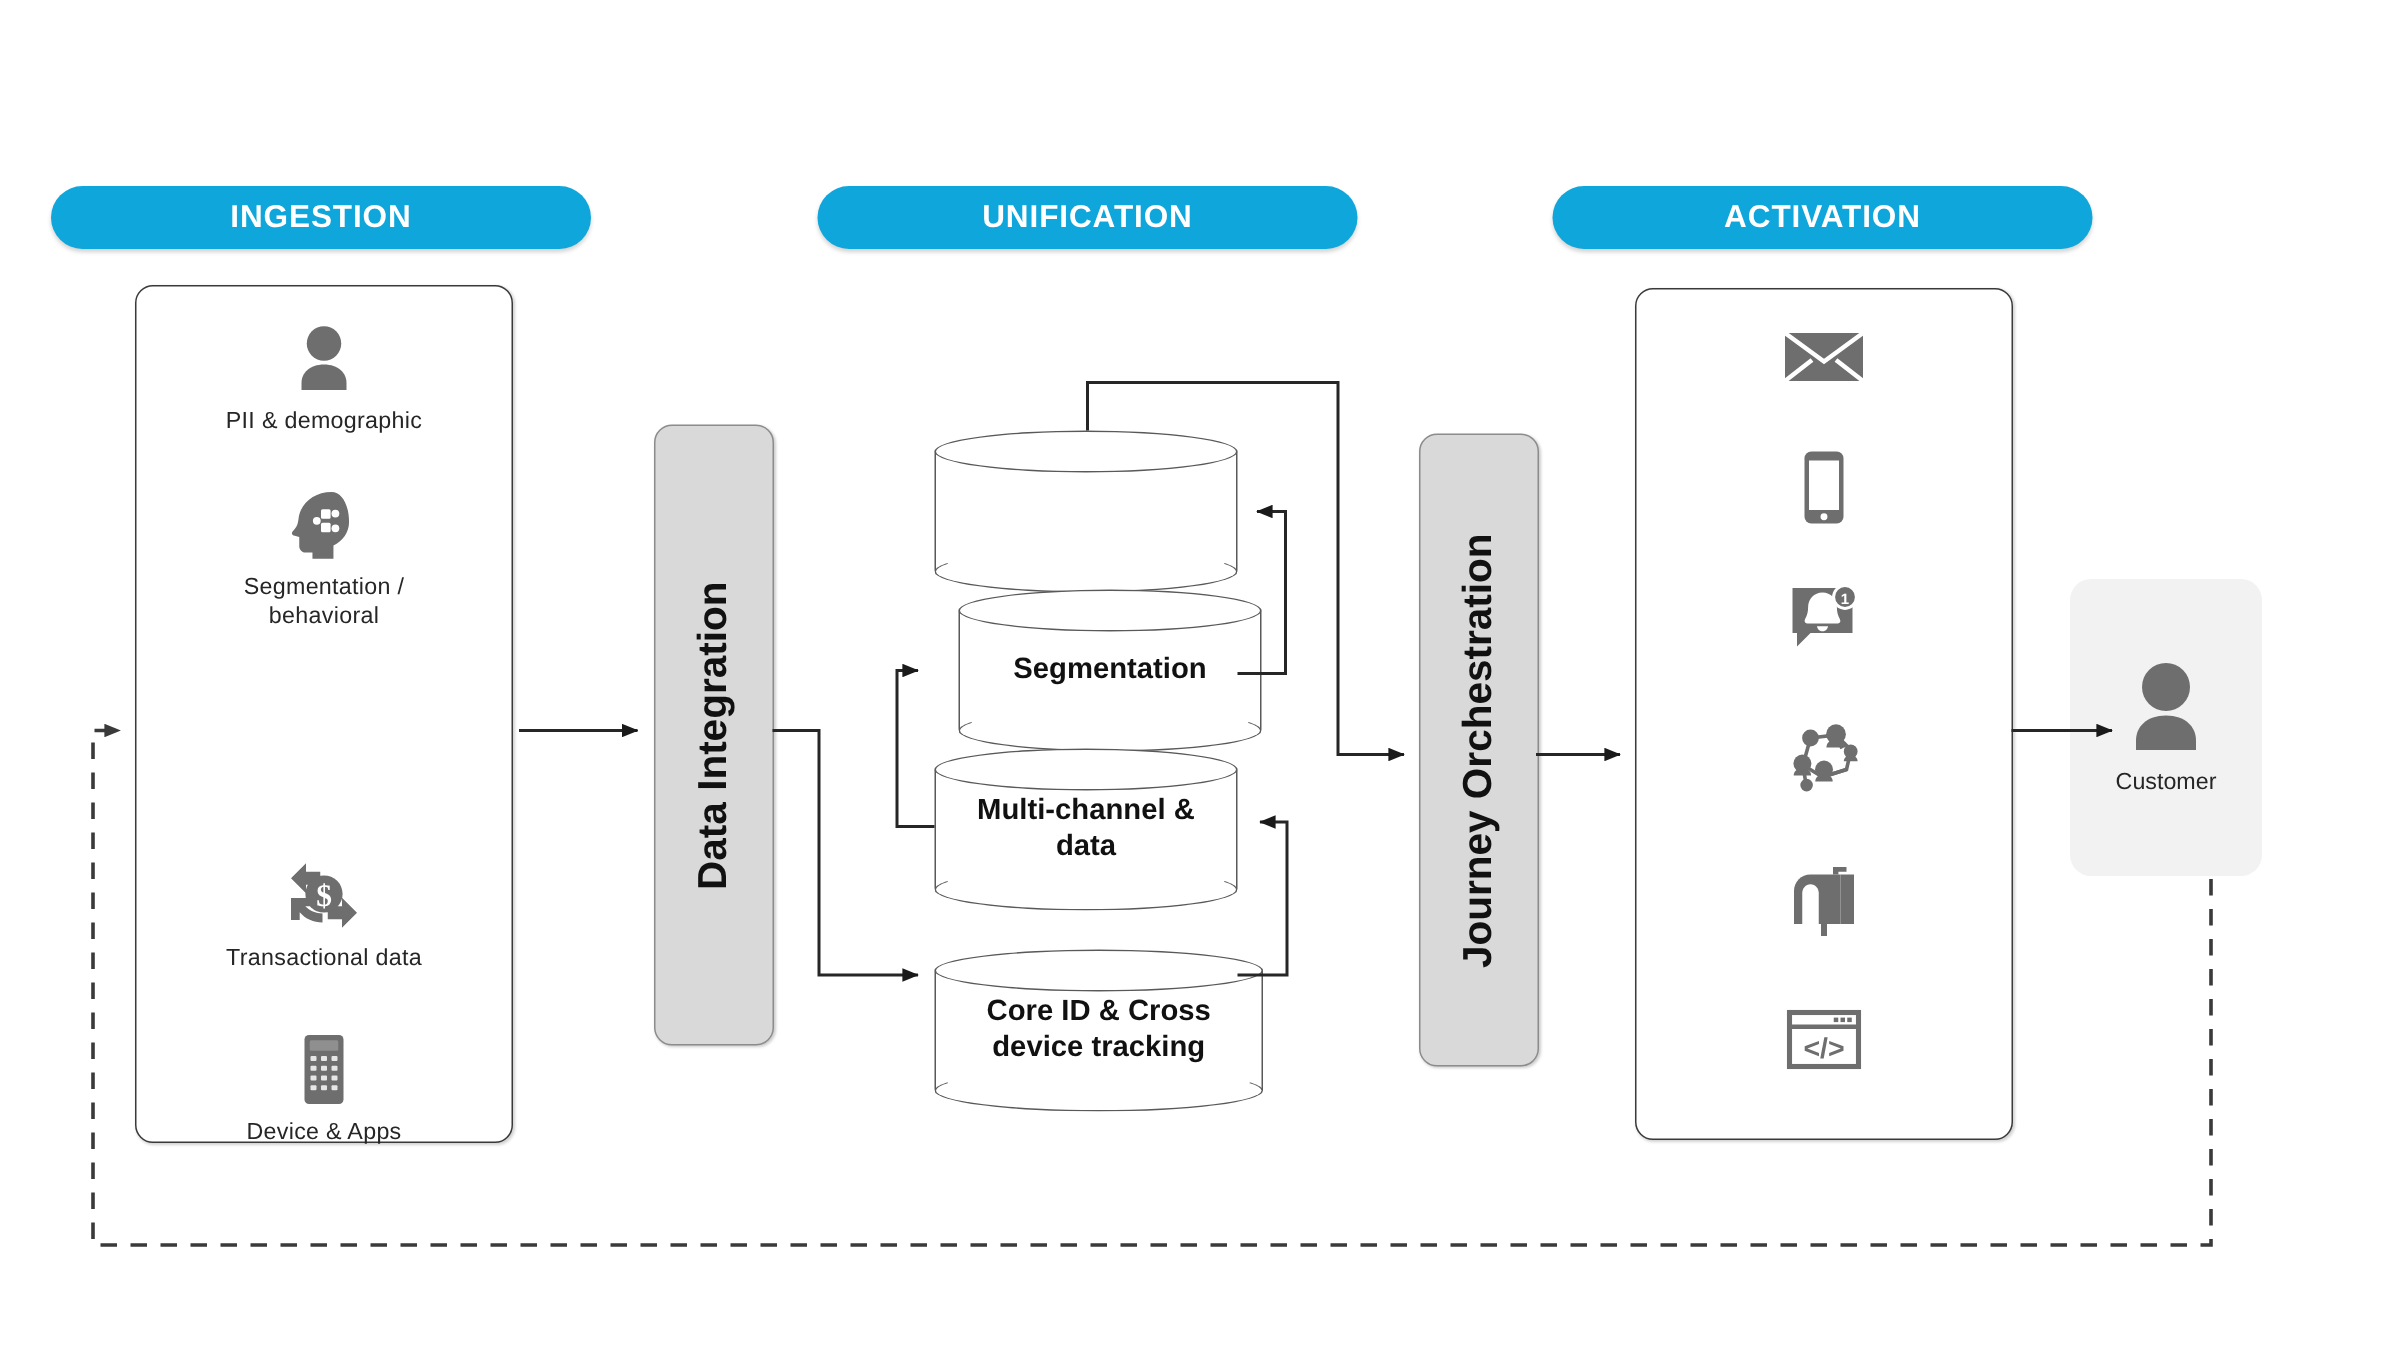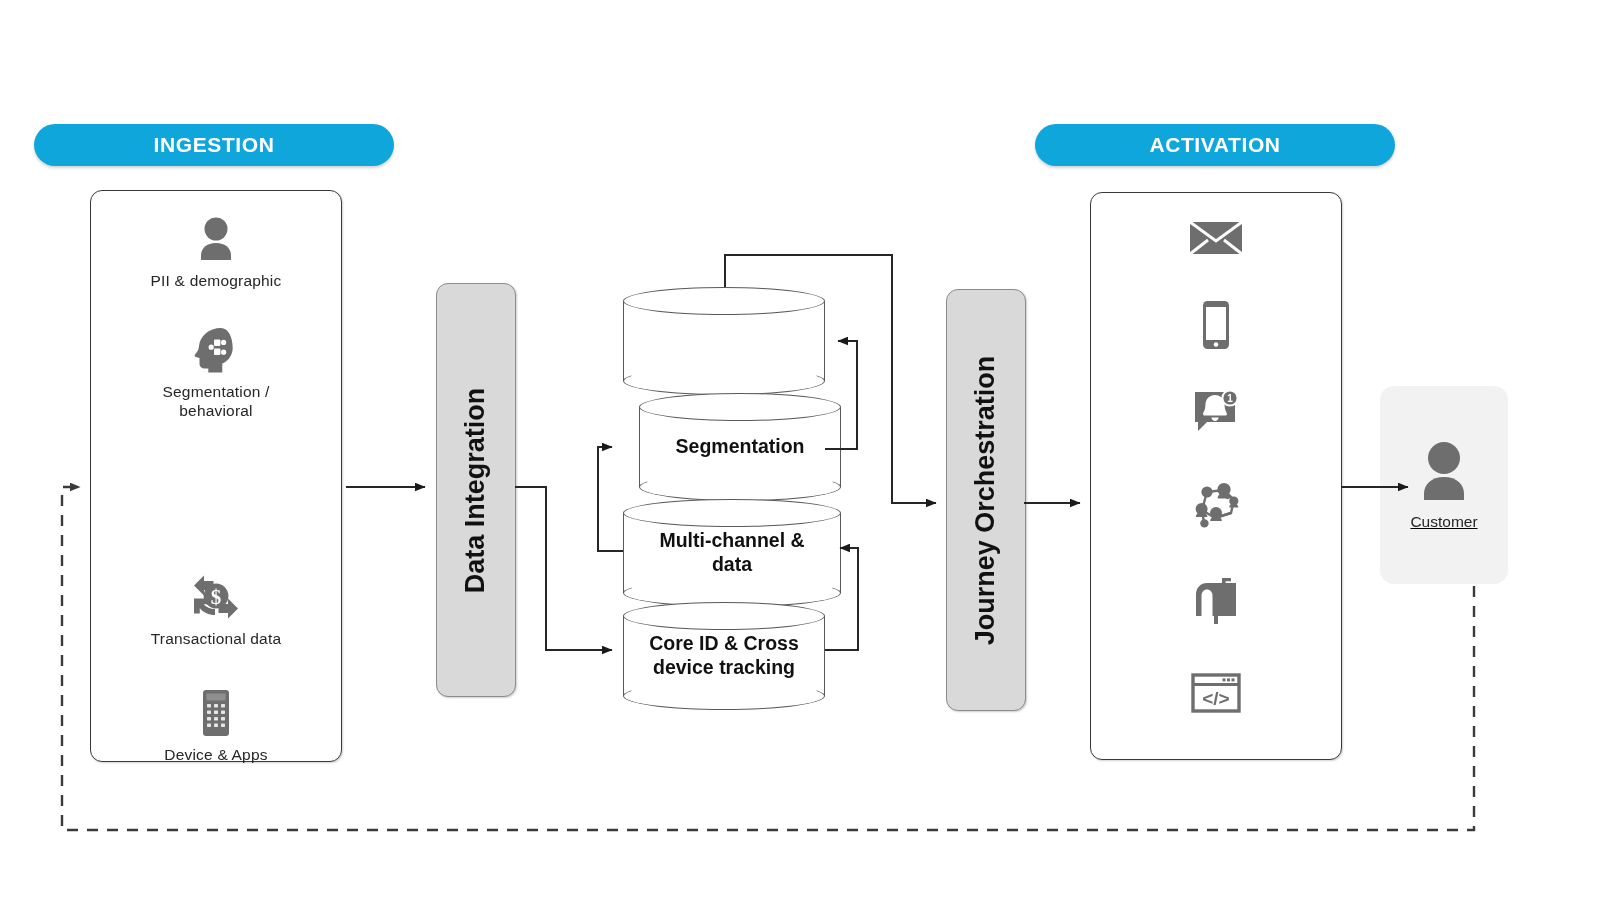--- a/index.html
+++ b/index.html
@@ -33,32 +33,35 @@
              border-left:1.4px solid #595959;border-right:1.4px solid #595959;}
   .cyl .top{position:absolute;left:0;top:0;width:100%;height:28px;border:1.4px solid #595959;
             border-radius:50%;background:#fff;box-sizing:border-box;}
   .cyl .bot{position:absolute;left:0;bottom:0;width:100%;height:28px;border:1.4px solid #595959;
             border-radius:50%;background:#fff;box-sizing:border-box;border-top-color:transparent;}
   .cyl .lbl{position:absolute;left:0;right:0;top:50%;transform:translateY(-50%);text-align:center;
             font-size:19.5px;font-weight:bold;color:#111;line-height:1.22;white-space:pre-line;z-index:4;}
 
   
   .cust{position:absolute;background:#f2f2f2;border-radius:14px;display:flex;flex-direction:column;
-        align-items:center;justify-content:center;text-decoration:underline;}
+        align-items:center;justify-content:center;}
   .cust .cap{font-size:15.5px;color:#262626;margin-top:10px;}
 
   svg.overlay{position:absolute;left:0;top:0;width:1600px;height:900px;pointer-events:none;}
 </style>
 </head>
 <body>
 
 <div id="stage">
 
   <div class="pill" style="left: 34px; top: 124px; width: 360px; background: rgb(15, 166, 219);">
     <span>INGESTION</span>
+  </div>
+  <div class="pill" style="left: 545px; top: 124px; width: 360px; background: rgb(15, 166, 219);">
+    <span>UNIFICATION</span>
   </div>
   <div class="pill" style="left: 1035px; top: 124px; width: 360px; background: rgb(15, 166, 219);">
     <span>ACTIVATION</span>
   </div>
 
   <div class="panel" style="left:90px;top:190px;width:250px;height:570px;">
 
     <div class="icon-item" style="top:20px;">
       <div class="glyph">
         <svg width="44" height="46" viewBox="0 0 44 46">
@@ -135,29 +138,29 @@
     <div class="top"></div>
   </div>
 
   <div class="cyl" style="left:623px;top:393px;width:202px;height:108px;margin-left:16px;">
     <div class="body"></div>
     <div class="bot"></div>
     <div class="top"></div>
     <div class="lbl">Segmentation</div>
   </div>
 
-  <div class="cyl" style="left:623px;top:499px;width:202px;height:108px;padding-left:16px;">
+  <div class="cyl" style="left:623px;top:499px;width:202px;height:108px;">
     <div class="body"></div>
     <div class="bot"></div>
     <div class="top"></div>
     <div class="lbl">Multi-channel &amp;
 data</div>
   </div>
 
-  <div class="cyl" style="left:623px;top:602px;width:202px;height:108px;">
+  <div class="cyl" style="left:623px;top:633px;width:202px;height:108px;padding-left:17px;">
     <div class="body"></div>
     <div class="bot"></div>
     <div class="top"></div>
     <div class="lbl">Core ID &amp; Cross
 device tracking</div>
   </div>
 
   <div class="vbar" style="left:946px;top:289px;width:78px;height:420px;">
     <div class="vtxt">Journey Orchestration</div>
   </div>

